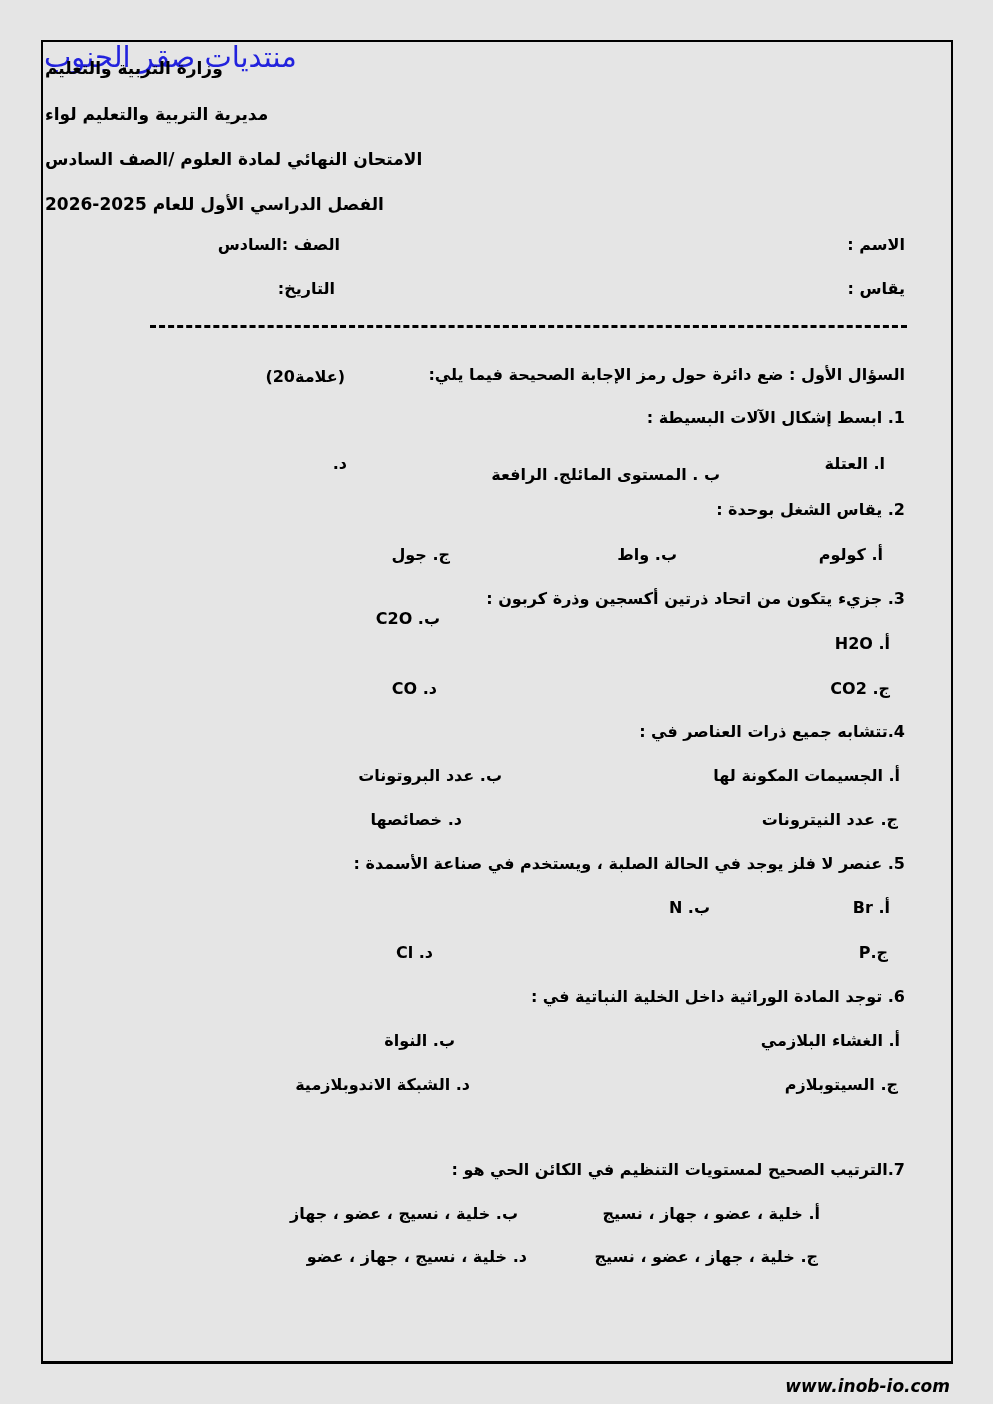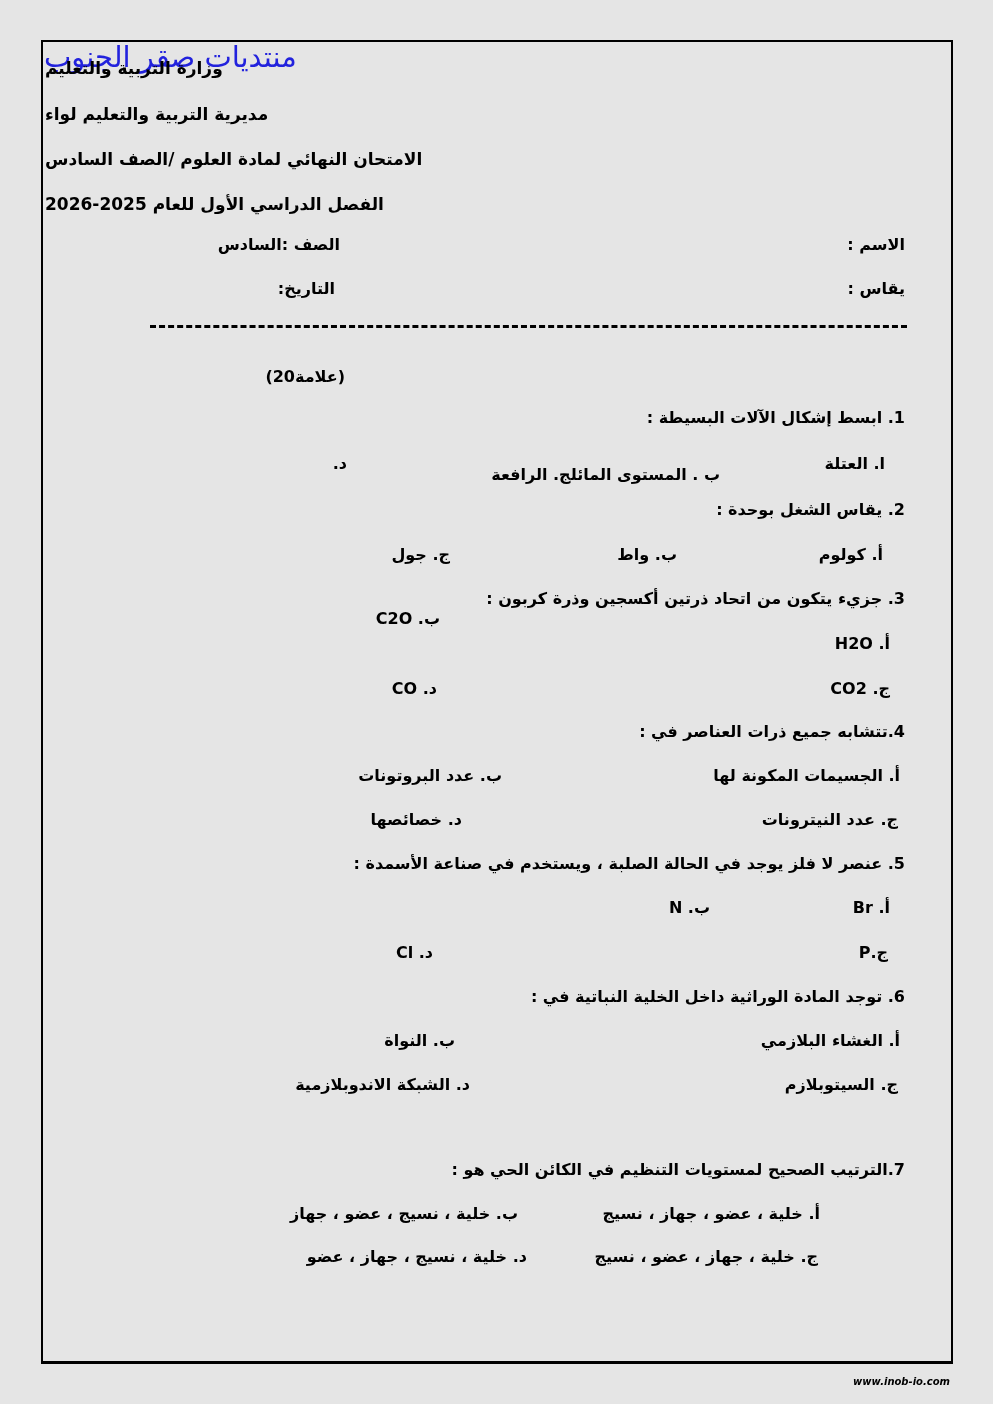--- a/index.html
+++ b/index.html
@@ -20,21 +20,21 @@
     position:absolute;left:44px;top:40px;font-size:29px;font-weight:normal;
     color:#2222dd;white-space:nowrap;direction:rtl;line-height:34px;
   }
   .divider{
     position:absolute;left:150px;top:325px;width:757px;height:0;
     border-top:3px dashed #000;
   }
   .latin{direction:ltr;unicode-bidi:isolate;}
   .footer{
     position:absolute;right:43px;top:1376px;font-weight:bold;font-style:italic;
-    font-size:10px;direction:ltr;font-family:"DejaVu Sans",sans-serif;
+    font-size:17px;direction:ltr;font-family:"DejaVu Sans",sans-serif;
   }
 </style>
 </head>
 <body>
 
 <div class="page">
 
   <div class="frame"></div>
 
   <div class="watermark">منتديات صقر الجنوب</div>
@@ -44,20 +44,21 @@
   <div class="line center" style="top:103px">مديرية التربية والتعليم لواء</div>
   <div class="line center" style="top:193px">الفصل الدراسي الأول للعام 2025-2026</div>
 
   <div class="line" style="top:234px;right:88px">الاسم :</div>
   <div class="line" style="top:234px;right:653px">الصف :السادس</div>
   <div class="line" style="top:278px;right:88px">يقاس :</div>
   <div class="line" style="top:278px;right:658px">التاريخ:</div>
 
   <div class="divider"></div>
 
+  <div class="line" style="top:364px;right:88px">السؤال الأول : ضع دائرة حول رمز الإجابة الصحيحة فيما يلي:</div>
   <div class="line latin" style="top:366px;right:648px">(20علامة)</div>
 
   <div class="line" style="top:407px;right:88px">1. ابسط إشكال الآلات البسيطة :</div>
   <div class="line" style="top:453px;right:108px">ا. العتلة</div>
   <div class="line" style="top:464px;right:273px">ب . المستوى المائلج. الرافعة</div>
   <div class="line" style="top:453px;right:646px">د.</div>
 
   <div class="line" style="top:499px;right:88px">2. يقاس الشغل بوحدة  :</div>
   <div class="line" style="top:544px;right:110px">أ. كولوم</div>
   <div class="line" style="top:544px;right:316px">ب. واط</div>

